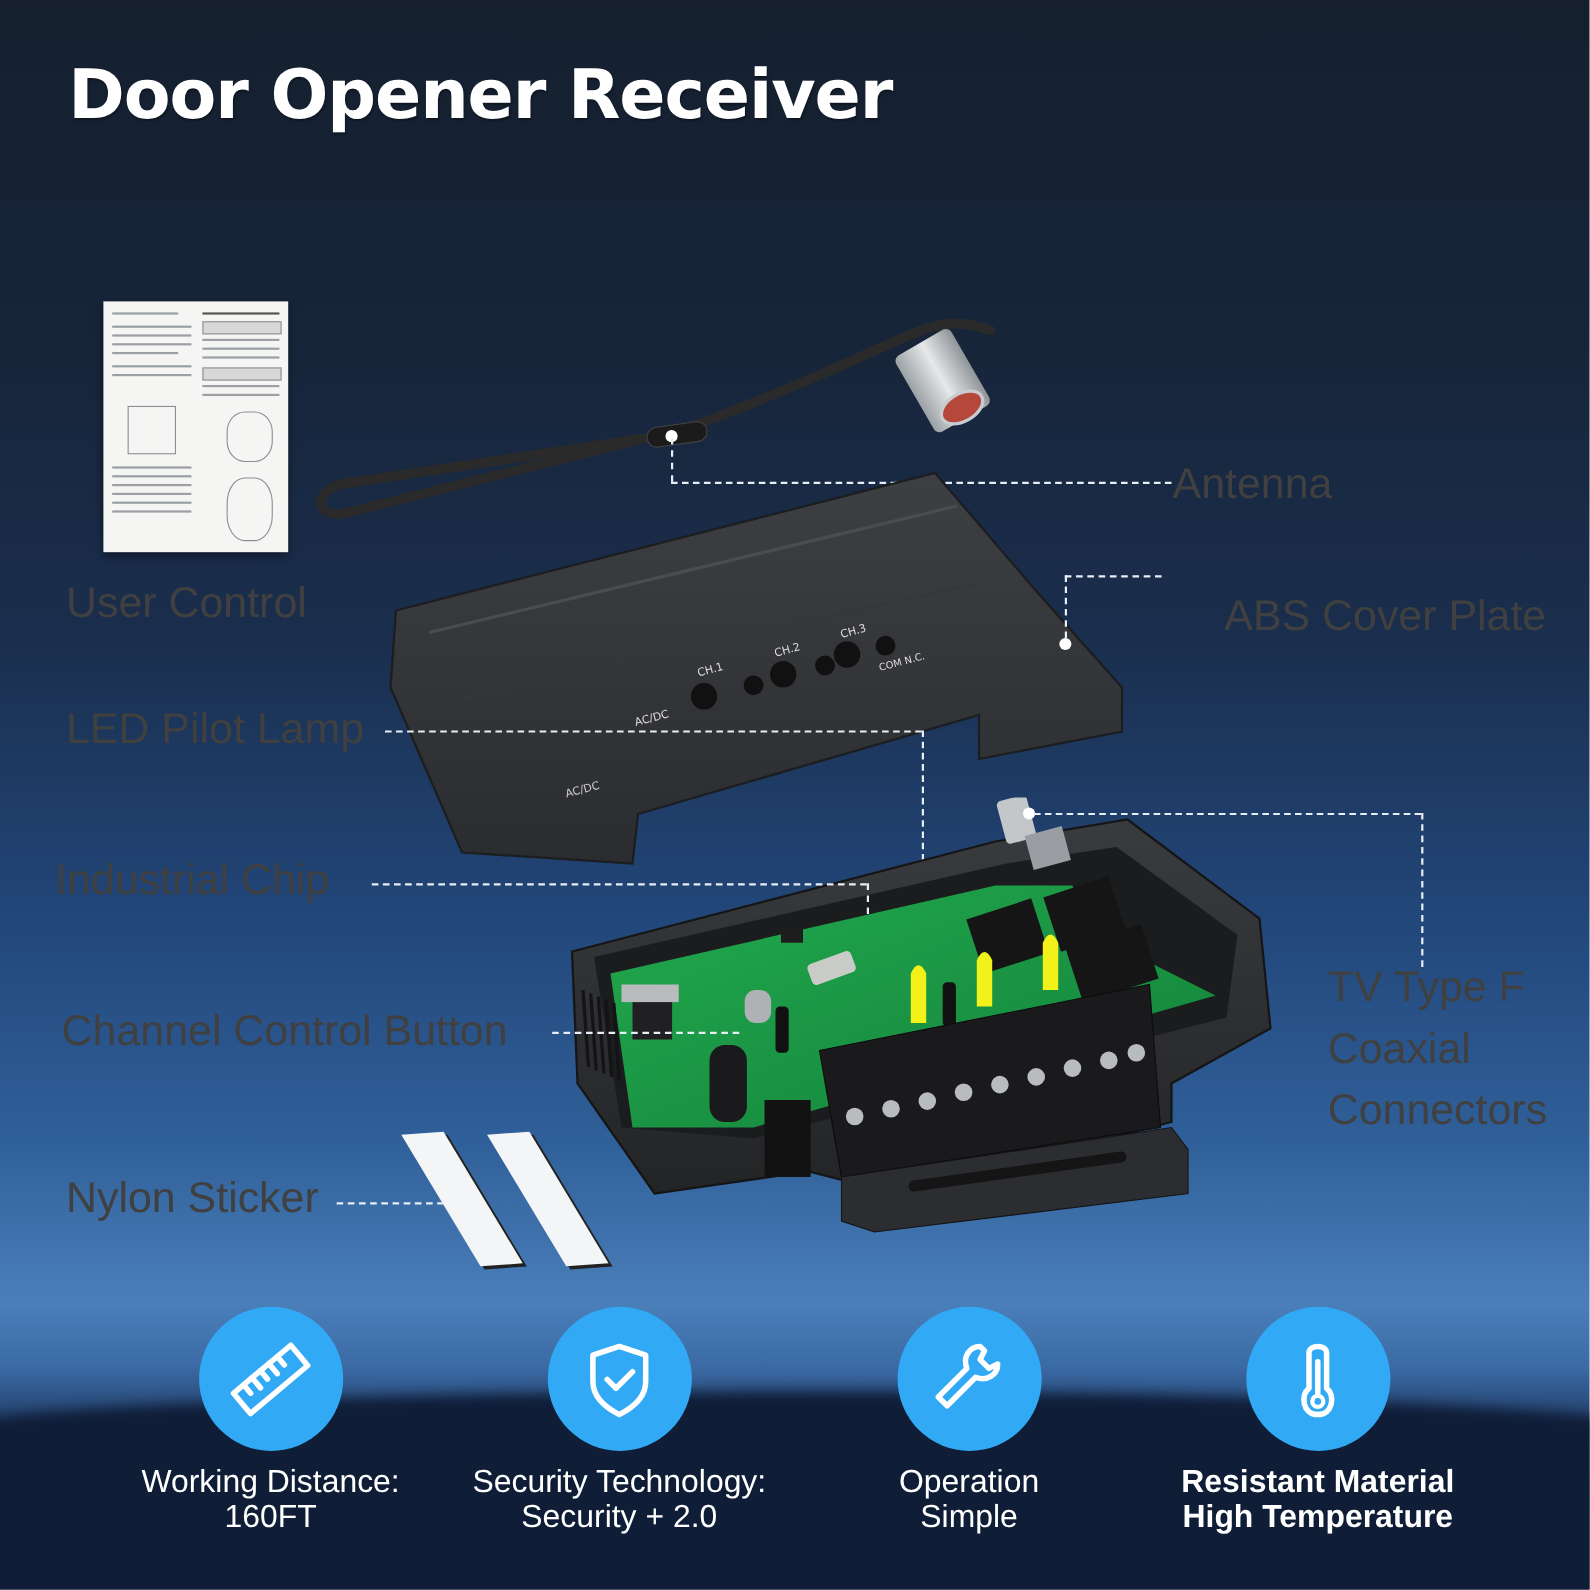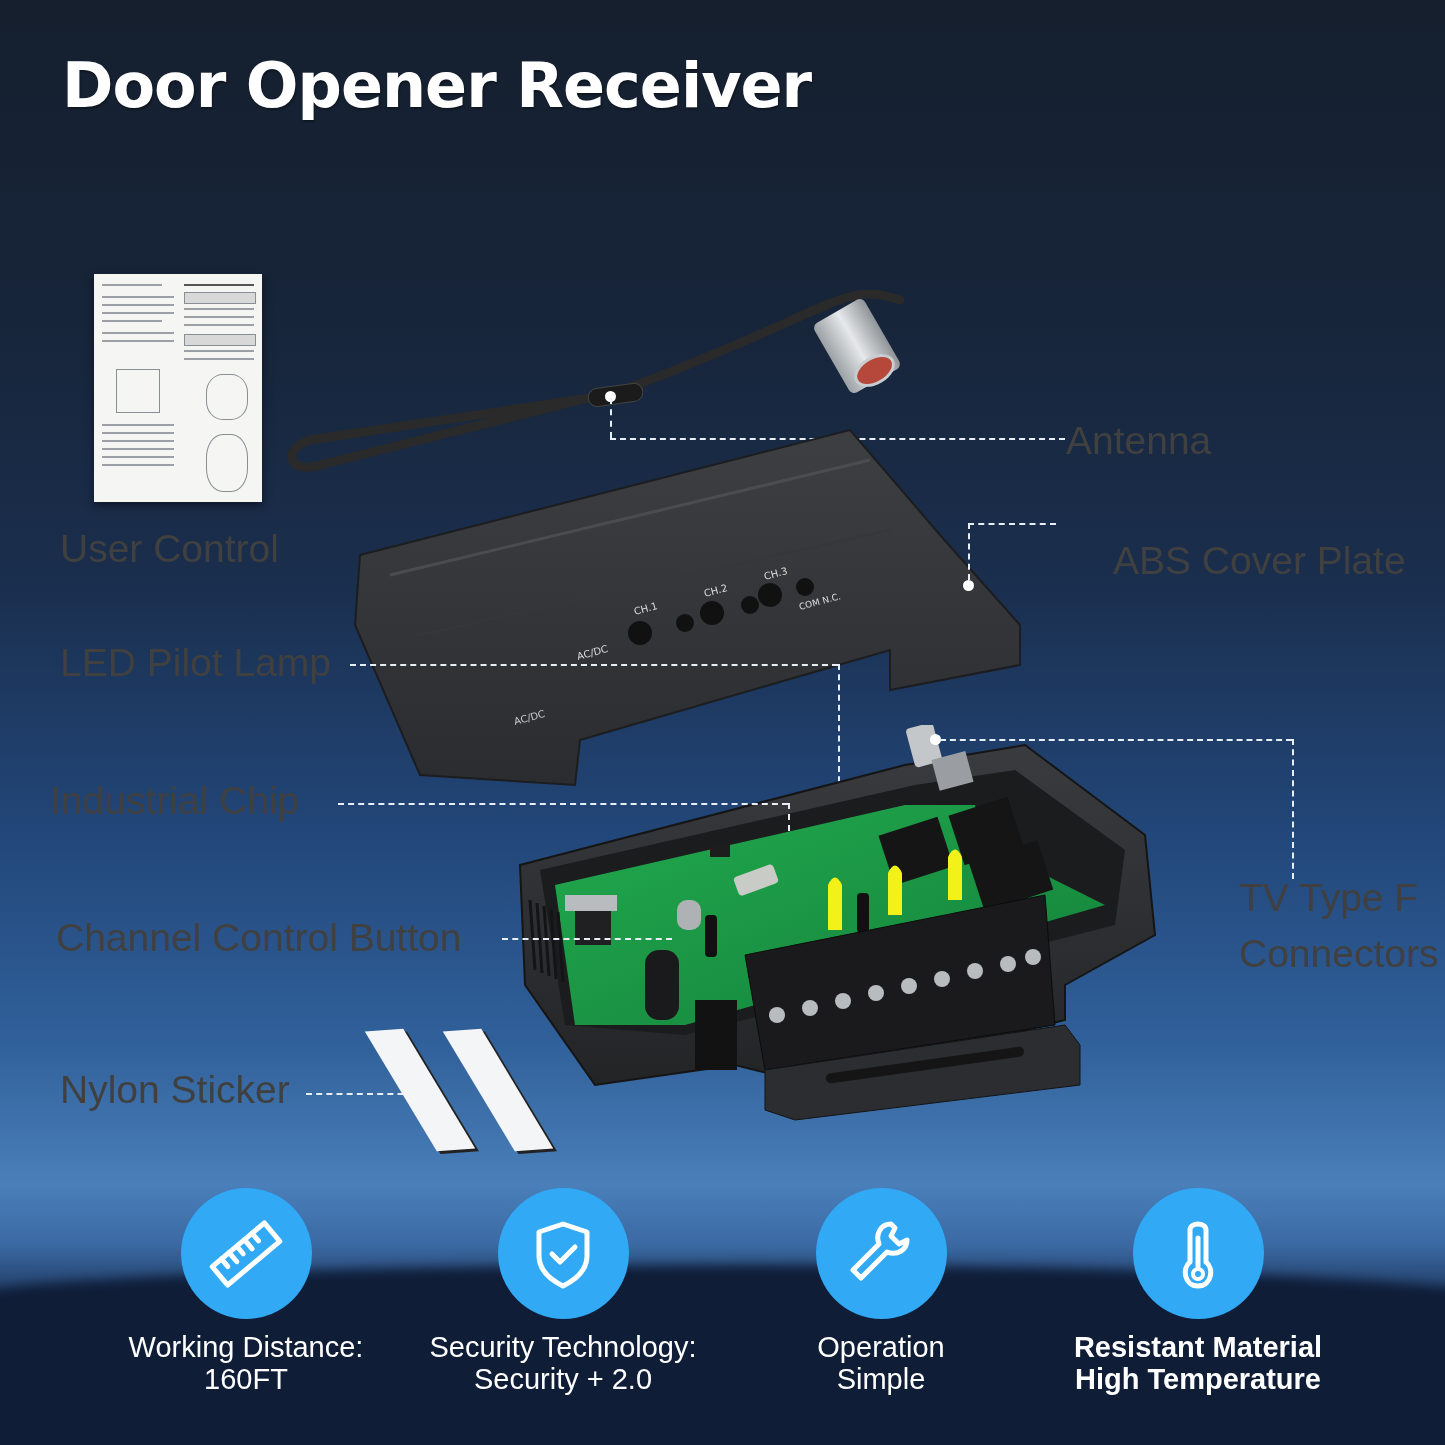--- a/index.html
+++ b/index.html
@@ -187,22 +187,23 @@
 
   <rect x="190" y="275" width="42" height="70" fill="#121213"></rect>
 
   <rect x="405" y="0" width="28" height="40" rx="4" fill="#c3c7ca" transform="rotate(-15 419 20)"></rect>
   <rect x="430" y="30" width="35" height="32" fill="#9a9ea2" transform="rotate(-15 447 46)"></rect>
 </svg>
 
 <div class="abs dot" style="left:930px;top:734px;"></div>
 <div class="abs dash-h" style="left:940px;top:739px;width:352px;"></div>
 <div class="abs dash-v" style="left:1292px;top:739px;height:140px;"></div>
-<div class="abs label label-multi" style="left:1207px;top:870px;margin-left:32px;">
+<div class="abs label label-multi" style="left:1207px;top:870px;">
   <div>TV Type F</div>
+  <div>Coaxial</div>
   <div>Connectors</div>
 </div>
 
 <div class="abs label" style="left:50px;top:778px;">Industrial Chip</div>
 <div class="abs dash-h" style="left:338px;top:803px;width:450px;"></div>
 <div class="abs dash-v" style="left:788px;top:803px;height:28px;"></div>
 
 <div class="abs label" style="left:56px;top:915px;">Channel Control Button</div>
 <div class="abs dash-h" style="left:502px;top:938px;width:170px;"></div>
 

